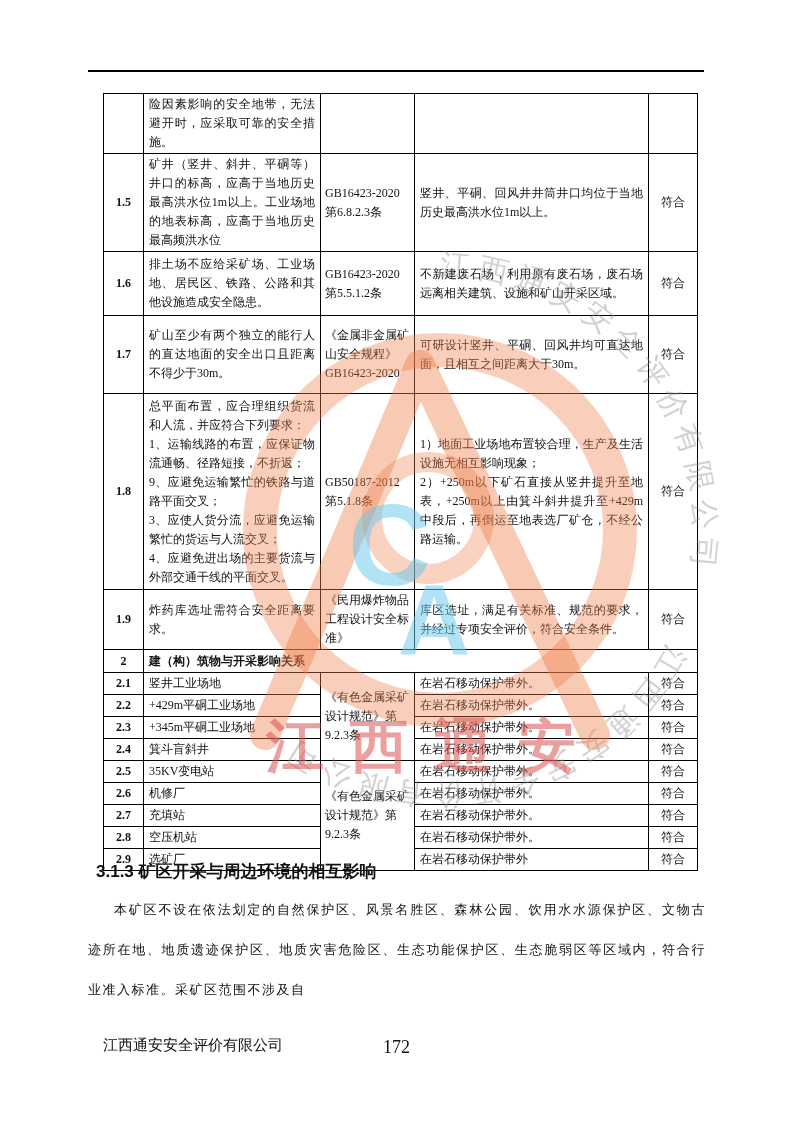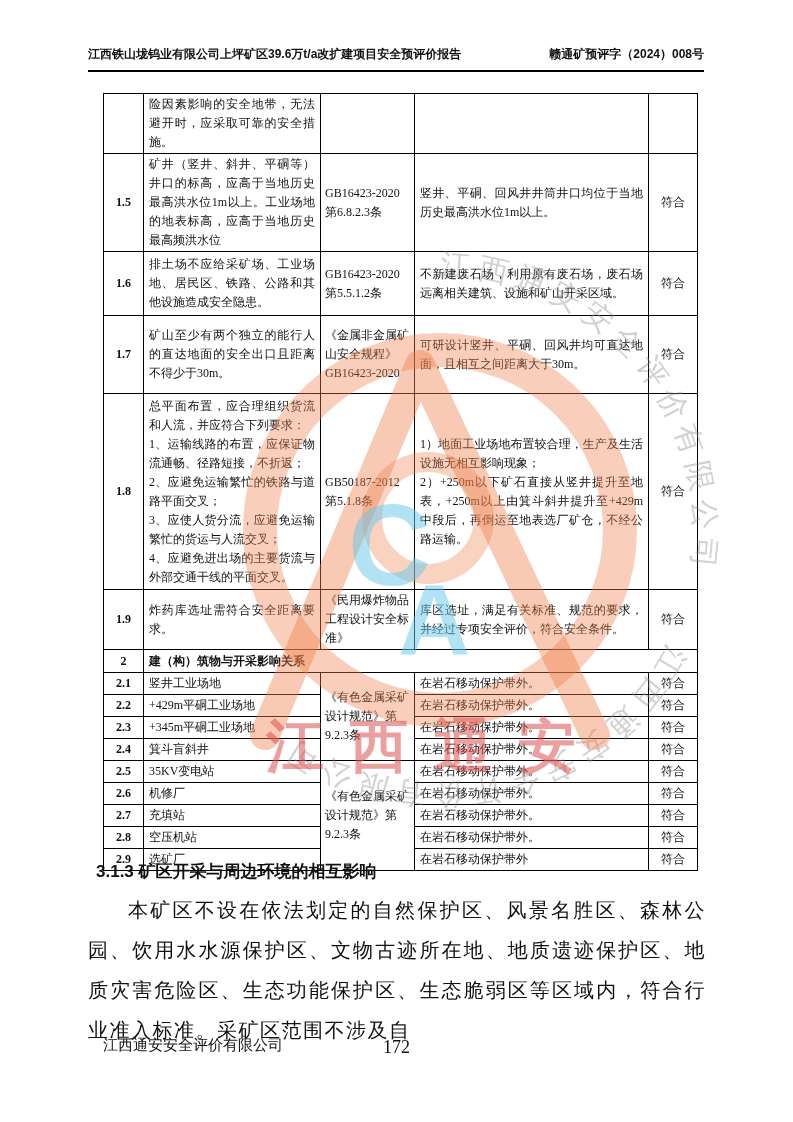--- a/index.html
+++ b/index.html
@@ -33,44 +33,40 @@
   #tbl td.concl{text-align:center;}
   #tbl td.section{text-align:left;font-weight:bold;}
   
   #sec-heading{
     position:absolute;left:96px;top:860px;width:620px;
     font-family:"Liberation Sans","DejaVu Sans",sans-serif;
     font-size:17px;font-weight:bold;
   }
   #sec-paragraph{
     position:absolute;left:88px;top:890px;width:618px;
-    font-size:20px;line-height:40px;letter-spacing:1.5px;
+    font-size:13px;line-height:40px;letter-spacing:1.5px;
     text-align:justify;text-indent:2em;
   }
   
   #ftr-company{position:absolute;left:103px;top:1036px;font-size:15px;}
   #ftr-page{position:absolute;left:0;top:1037px;width:100%;text-align:center;font-size:18px;}
   
   #wm-svg{position:absolute;left:150px;top:240px;width:580px;height:580px;z-index:3;pointer-events:none;}
   #wm-red{
     position:absolute;left:266px;top:708px;z-index:4;pointer-events:none;
     font-size:58px;font-weight:bold;letter-spacing:26px;white-space:nowrap;
     color:rgba(221,80,80,0.55);
     font-family:"Liberation Serif","DejaVu Serif",serif;
   }
 </style>
 </head>
 <body>
 
 <div id="page">
 
-  <div id="hdr">
-    <span>江西铁山垅钨业有限公司上坪矿区39.6万t/a改扩建项目安全预评价报告</span>
-    <span>赣通矿预评字（2024）008号</span>
-  </div>
   <div id="hdr-rule"></div>
 
   <table id="tbl">
     <colgroup>
       <col style="width:40px">
         <col style="width:177px">
         <col style="width:94px">
       <col style="width:234px">
         <col style="width:49px">
     </colgroup>
@@ -100,21 +96,21 @@
           <td class="num">1.7</td>
           <td class="req">矿山至少有两个独立的能行人的直达地面的安全出口且距离不得少于30m。</td>
           <td class="std">《金属非金属矿山安全规程》GB16423-2020</td>
           <td class="sit">可研设计竖井、平硐、回风井均可直达地面，且相互之间距离大于30m。</td>
           <td class="concl">符合</td>
         </tr>
         <tr style="height: 196px;">
           <td class="num">1.8</td>
           <td class="req">总平面布置，应合理组织货流和人流，并应符合下列要求：
 1、运输线路的布置，应保证物流通畅、径路短接，不折返；
-2、应避免运输繁忙的铁路与道路平面交叉；
+9、应避免运输繁忙的铁路与道路平面交叉；
 3、应使人货分流，应避免运输繁忙的货运与人流交叉；
 4、应避免进出场的主要货流与外部交通干线的平面交叉。</td>
           <td class="std">GB50187-2012 第5.1.8条</td>
           <td class="sit">1）地面工业场地布置较合理，生产及生活设施无相互影响现象；
 2）+250m以下矿石直接从竖井提升至地表，+250m以上由箕斗斜井提升至+429m中段后，再倒运至地表选厂矿仓，不经公路运输。</td>
           <td class="concl">符合</td>
         </tr>
         <tr style="height: 58px;">
           <td class="num">1.9</td>
           <td class="req">炸药库选址需符合安全距离要求。</td>

